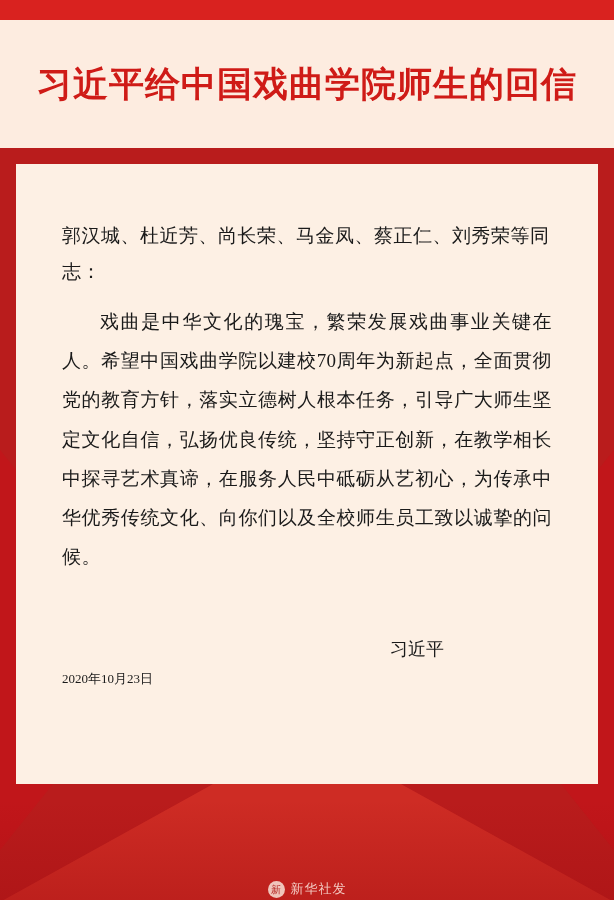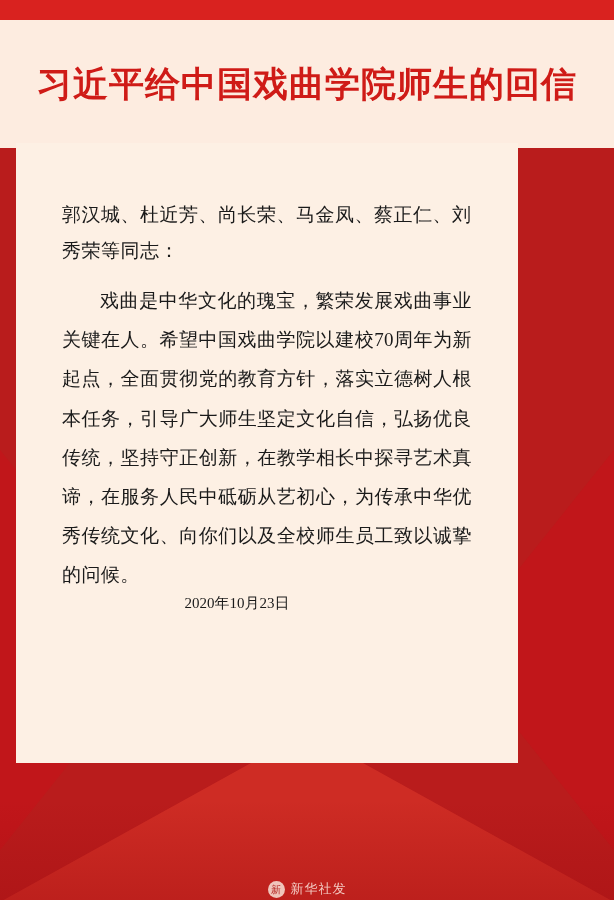--- a/index.html
+++ b/index.html
@@ -85,22 +85,22 @@
     font-weight: bold;
     letter-spacing: 1px;
     font-family: "Liberation Serif", serif;
     white-space: nowrap;
   }
 
   
   .paper {
     position: absolute;
     left: 16px;
-    top: 123px;
-    width: 502px;
+    top: 144px;
+    width: 582px;
     height: 620px;
     background: #fdf0e4;
     box-sizing: border-box;
     padding: 54px 46px 0 46px;
   }
 
   .salutation {
     font-size: 19px;
     color: #1a1a1a;
     line-height: 1.9;
@@ -119,23 +119,23 @@
 
   .signature {
     margin-top: 54px;
     text-align: right;
     padding-right: 108px;
     font-size: 18px;
     color: #1a1a1a;
     line-height: 2.2;
   }
   .sign-date {
-    text-align: center;
+    text-align: left;
     padding-right: 60px;
-    font-size: 15px;
+    font-size: 13px;
     color: #1a1a1a;
   }
 
   
   .footer {
     position: absolute;
     left: 0;
     bottom: 22px;
     width: 614px;
     display: flex;
@@ -171,20 +171,21 @@
   <div class="env-flap"></div>
   <div class="env-shadow"></div>
 
   <div class="header">
     <div class="header-title">习近平给中国戏曲学院师生的回信</div>
   </div>
 
   <div class="paper">
     <div class="salutation">郭汉城、杜近芳、尚长荣、马金凤、蔡正仁、刘秀荣等同志：</div>
     <div class="para">戏曲是中华文化的瑰宝，繁荣发展戏曲事业关键在人。希望中国戏曲学院以建校70周年为新起点，全面贯彻党的教育方针，落实立德树人根本任务，引导广大师生坚定文化自信，弘扬优良传统，坚持守正创新，在教学相长中探寻艺术真谛，在服务人民中砥砺从艺初心，为传承中华优秀传统文化、向你们以及全校师生员工致以诚挚的问候。</div>
+    <div class="signature">习近平</div>
     <div class="sign-date">2020年10月23日</div>
   </div>
 
   <div class="footer">
     <div class="footer-logo">新</div>
     <div class="footer-text">新华社发</div>
   </div>
 
 </div>
 

